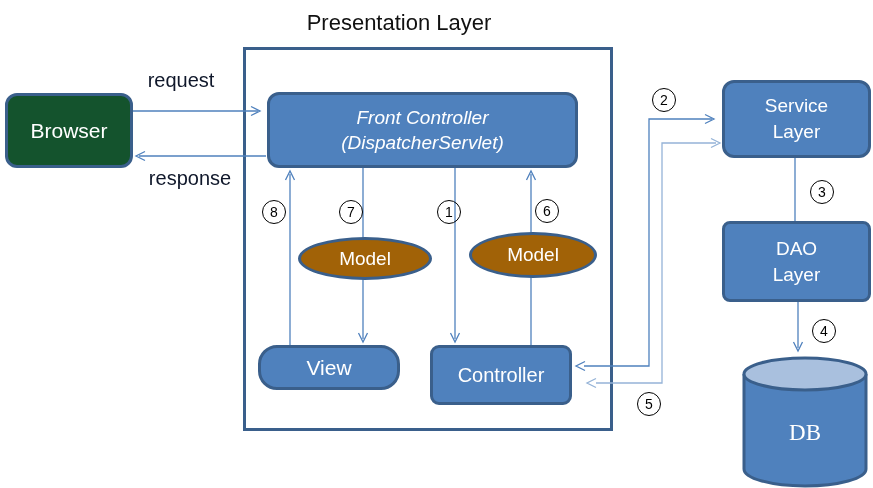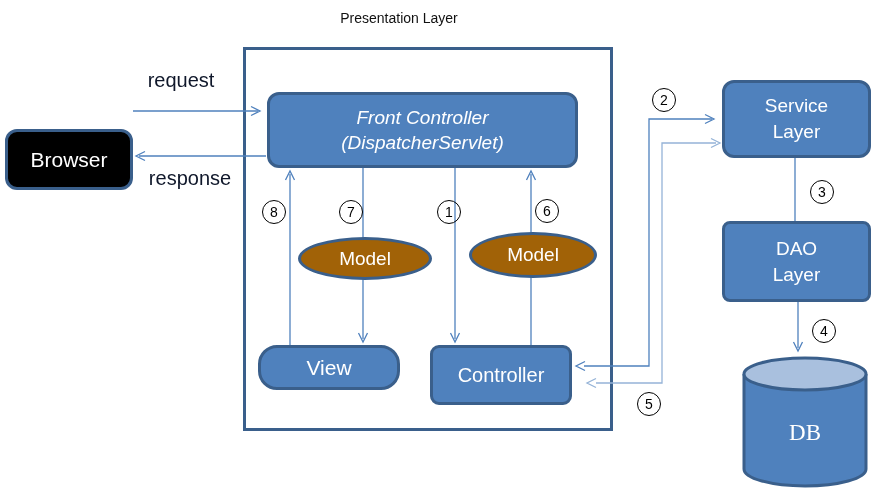--- a/index.html
+++ b/index.html
@@ -13,37 +13,37 @@
     left:243px;top:47px;width:370px;height:384px;box-sizing:border-box;
     border:3px solid #3A5F8B;background:transparent;z-index:1;
   }
   #connector-layer{left:0;top:0;z-index:2;}
   
   .node{
     box-sizing:border-box;border:3px solid #3A5F8B;background:#4F81BD;color:#fff;
     display:flex;flex-direction:column;align-items:center;justify-content:center;
     text-align:center;z-index:3;
   }
-  #node-browser{left:5px;top:93px;width:128px;height:61px;border-radius:12px;background:#000000;font-size:21px;margin-top:36px;}
+  #node-browser{left:5px;top:93px;width:128px;height:75px;border-radius:12px;background:#14532d;font-size:21px;}
   #node-front-controller{left:267px;top:92px;width:311px;height:76px;border-radius:12px;font-size:19px;line-height:25px;font-style:italic;}
   #node-view{left:258px;top:345px;width:142px;height:45px;border-radius:19px;font-size:21px;}
   #node-controller{left:430px;top:345px;width:142px;height:60px;border-radius:9px;font-size:20px;}
   #node-service{left:722px;top:80px;width:149px;height:78px;border-radius:12px;font-size:19px;line-height:26px;}
   #node-dao{left:722px;top:221px;width:149px;height:81px;border-radius:8px;font-size:19px;line-height:26px;}
   .model-ellipse{background:#a16207;border-radius:50%;font-size:19px;}
   #node-model-left{left:298px;top:237px;width:134px;height:43px;}
   #node-model-right{left:469px;top:232px;width:128px;height:46px;}
   
   #db-cylinder{left:741px;top:355px;z-index:3;}
   #db-label{left:744px;top:420px;width:122px;text-align:center;color:#fff;font-size:23px;z-index:4;font-family:Liberation Serif, serif;}
   
   .flow-label{color:#0f172a;font-size:20px;text-align:center;z-index:4;}
   #label-request{left:131px;top:69px;width:100px;}
   #label-response{left:135px;top:167px;width:110px;}
-  #diagram-title{left:299px;top:10px;width:200px;text-align:center;color:#111;font-size:14px;z-index:4;}
+  #diagram-title{left:299px;top:10px;width:200px;text-align:center;color:#111;font-size:22px;z-index:4;}
   
   .step-badge{
     width:22px;height:22px;border:1.5px solid #000;border-radius:50%;
     display:flex;align-items:center;justify-content:center;
     font-size:14px;color:#000;z-index:5;background:transparent;
   }
 </style>
 </head>
 <body>
 

